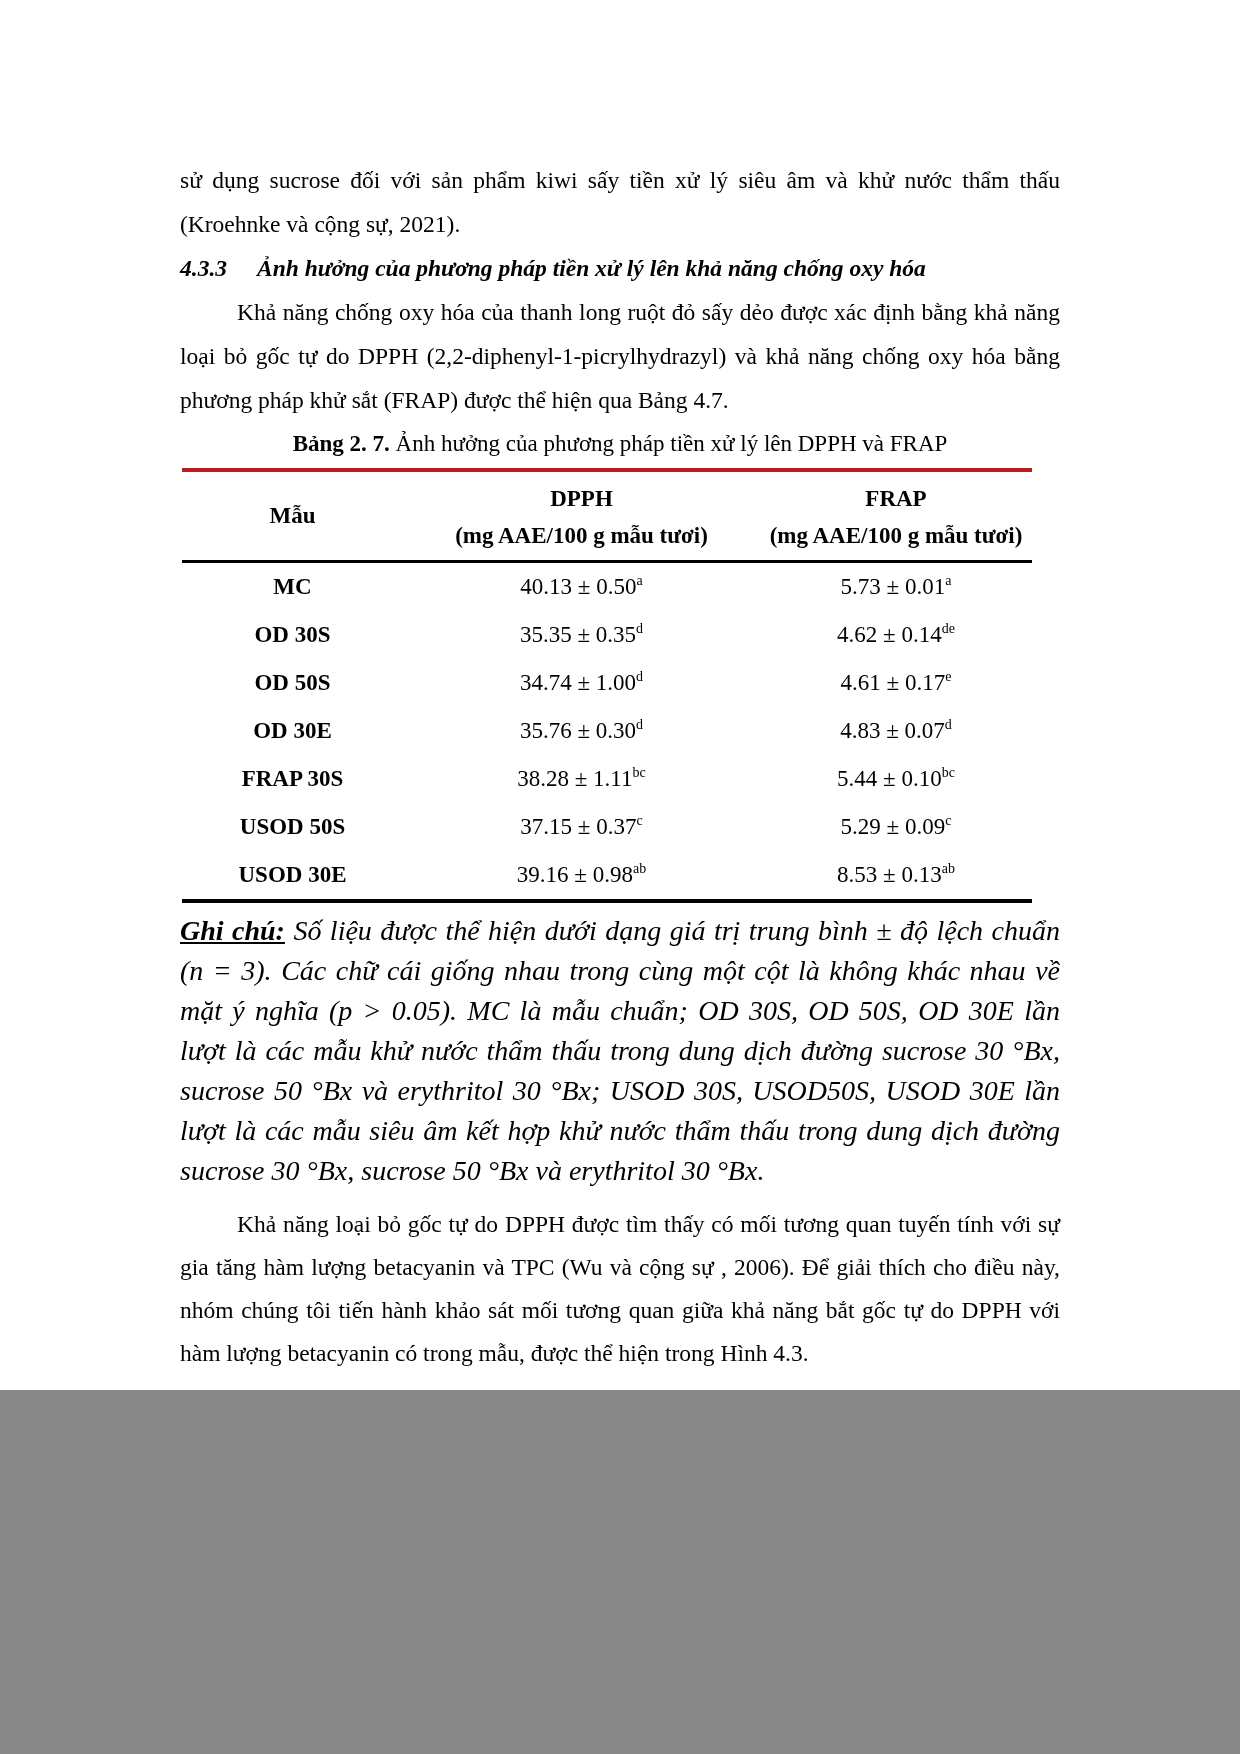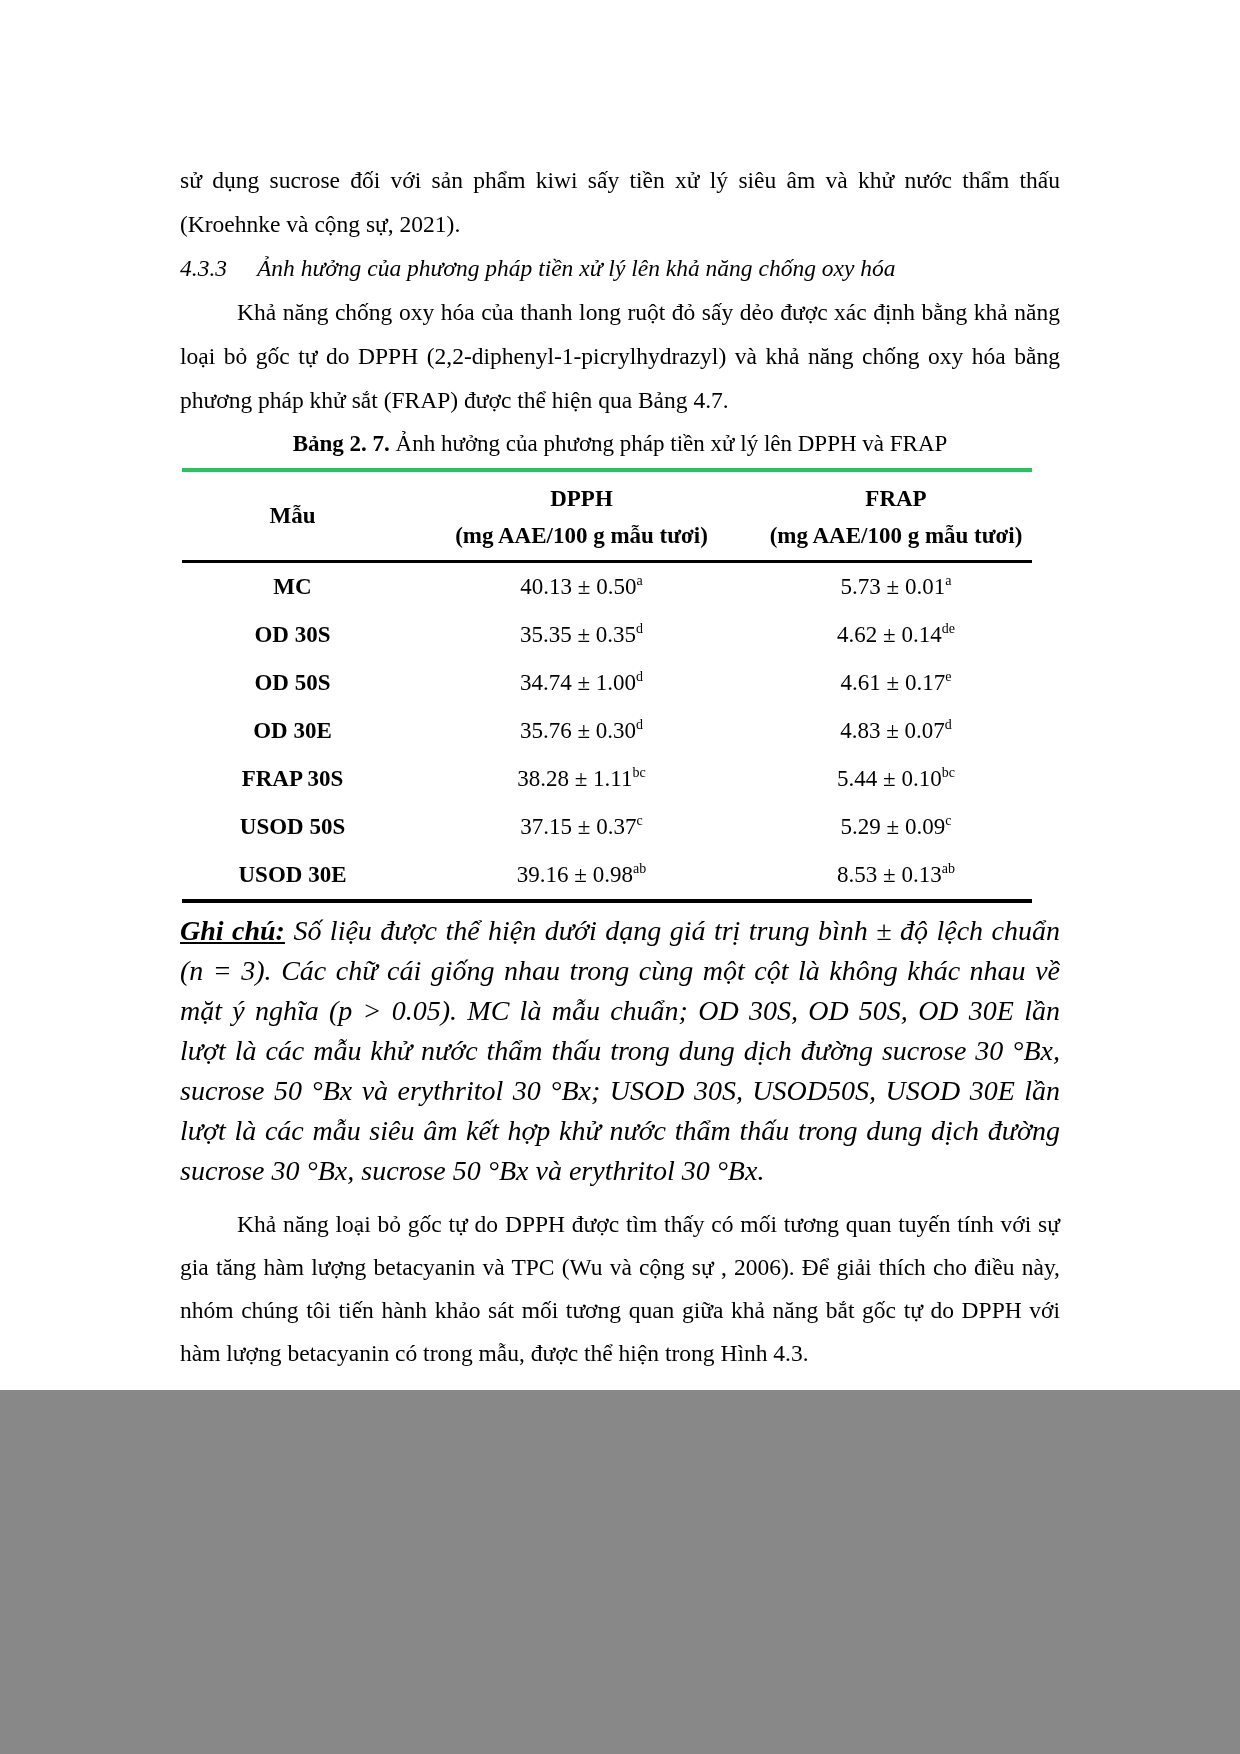--- a/index.html
+++ b/index.html
@@ -18,38 +18,38 @@
     font-size: 23.5px;
     line-height: 44px;
     margin: 0;
     text-align: justify;
   }
   .indent { text-indent: 57px; }
   .heading {
     font-size: 23.5px;
     line-height: 44px;
     margin: 0;
-    font-weight: normal;
+    font-weight: bold;
     font-style: italic;
     text-align: left;
   }
   .heading .h-num { font-style: italic; margin-right: 30px; }
   .table-caption {
     margin: 0;
     font-size: 23px;
     line-height: 44px;
     text-align: center;
     font-weight: normal;
   }
   .table-caption .cap-label { font-weight: bold; }
   table.data-table {
     width: 850px;
     margin: 2px 0 0 2px;
     border-collapse: collapse;
-    border-top: 4px solid #22c55e;
+    border-top: 4px solid #b91c1c;
     border-bottom: 4px solid #000;
     table-layout: fixed;
   }
   table.data-table th, table.data-table td {
     padding: 0;
     text-align: center;
     vertical-align: middle;
     font-size: 23px;
   }
   thead th { border-bottom: 3px solid #000; font-weight: bold; }

